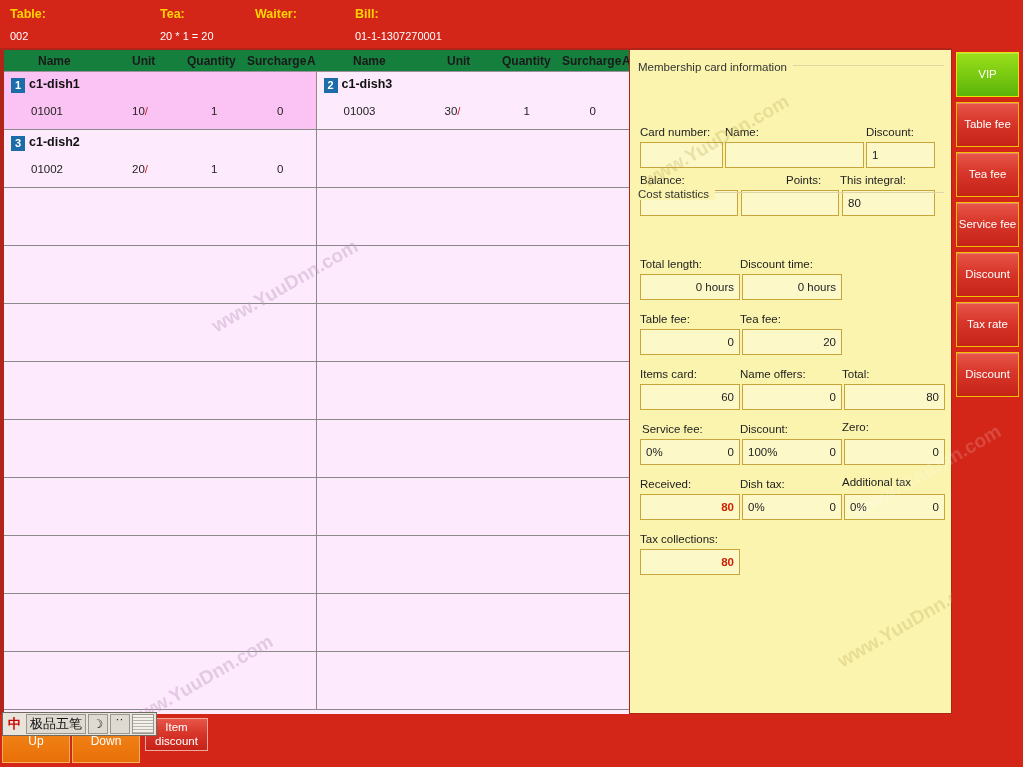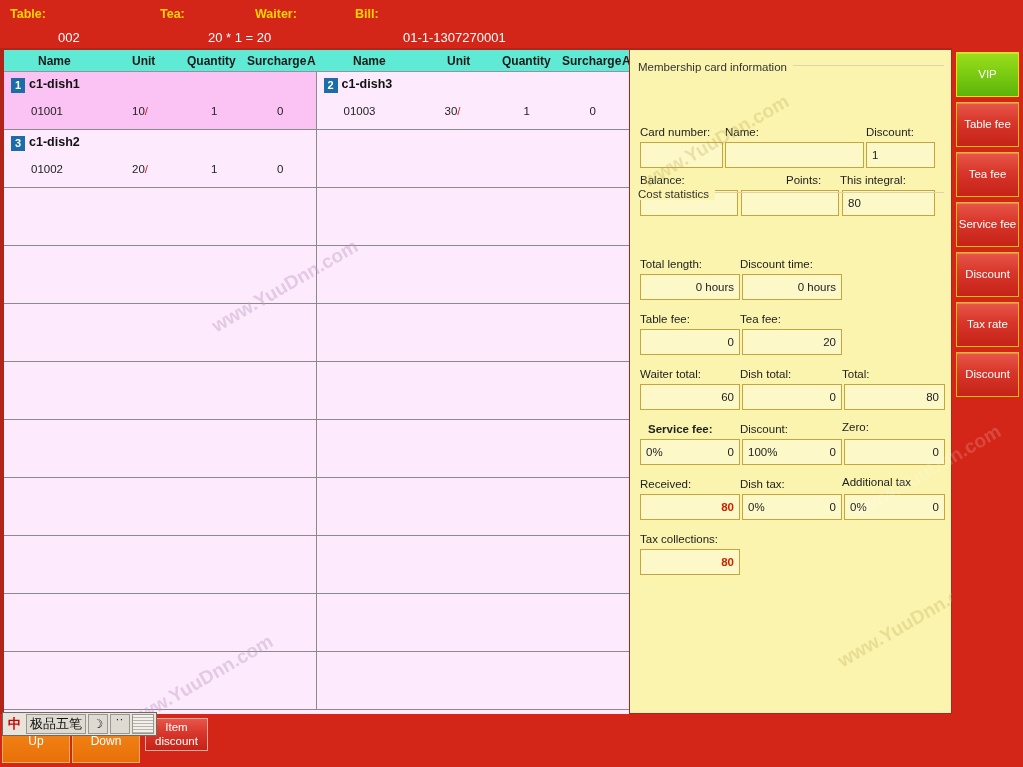--- a/index.html
+++ b/index.html
@@ -19,36 +19,35 @@
   #topbar {
     position: absolute; left: 0; top: 0; width: 1023px; height: 48px;
     background: #d32518;
   }
   .hdr-field { position: absolute; }
   .hdr-label {
     color: #ffd400; font-weight: bold; font-size: 12.5px;
     white-space: nowrap;
   }
   .hdr-value {
-    color: #ffffff; font-size: 13px; white-space: nowrap;
+    color: #ffffff; font-size: 11px; white-space: nowrap;
     margin-top: 9px;
-    margin-left: 48px;
   }
 
   
   #order-table {
     position: absolute; left: 0; top: 48px;
     width: 629px; height: 666px;
     background: #fdebfd;
     border-left: 4px solid #b0241a;
     border-top: 2px solid #b0241a;
   }
   #table-head {
     position: relative; height: 22px; width: 100%;
-    background: #5eead4;
+    background: #15803d;
     border-bottom: 1px solid #9b8f9b;
   }
   .th {
     position: absolute; top: 4px;
     font-size: 12px; font-weight: bold; color: #1a1a1a;
     white-space: nowrap;
   }
   #table-body { position: relative; width: 100%; height: 643px; }
   .grid-row {
     position: relative; height: 58px; width: 100%;
@@ -348,34 +347,34 @@
 
     <div class="fld-label" style="left:10px;  top:263px;">Table fee:</div>
     <div class="fld-label" style="left:110px; top:263px;">Tea fee:</div>
     <div class="fld" style="left:10px;  top:279px; width:100px;">
       <span class="v-right">0</span>
     </div>
     <div class="fld" style="left:112px; top:279px; width:100px;">
       <span class="v-right">20</span>
     </div>
 
-    <div class="fld-label" style="left:10px;  top:318px;">Waiter total:</div>
-    <div class="fld-label" style="left:110px; top:318px;">Dish total:</div>
+    <div class="fld-label" style="left:10px;  top:318px;">Items card:</div>
+    <div class="fld-label" style="left:110px; top:318px;">Name offers:</div>
     <div class="fld-label" style="left:212px; top:318px;">Total:</div>
     <div class="fld" style="left:10px;  top:334px; width:100px;">
       <span class="v-right">60</span>
     </div>
     <div class="fld" style="left:112px; top:334px; width:100px;">
       <span class="v-right">0</span>
     </div>
     <div class="fld" style="left:214px; top:334px; width:101px;">
       <span class="v-right">80</span>
     </div>
 
-    <div class="fld-label" style="left:18px;  top:373px;font-weight:bold;">Service fee:</div>
+    <div class="fld-label" style="left:12px;  top:373px;">Service fee:</div>
     <div class="fld-label" style="left:110px; top:373px;">Discount:</div>
     <div class="fld-label" style="left:212px; top:371px;">Zero:</div>
     <div class="fld" style="left:10px;  top:389px; width:100px;">
       <span class="v-left">0%</span>
       <span class="v-right">0</span>
     </div>
     <div class="fld" style="left:112px; top:389px; width:100px;">
       <span class="v-left">100%</span>
       <span class="v-right">0</span>
     </div>

